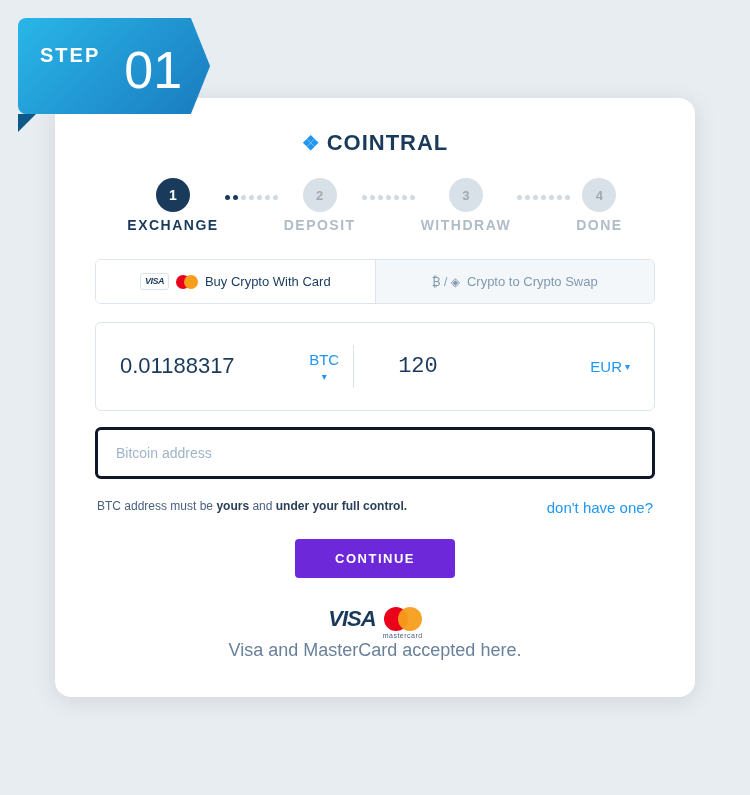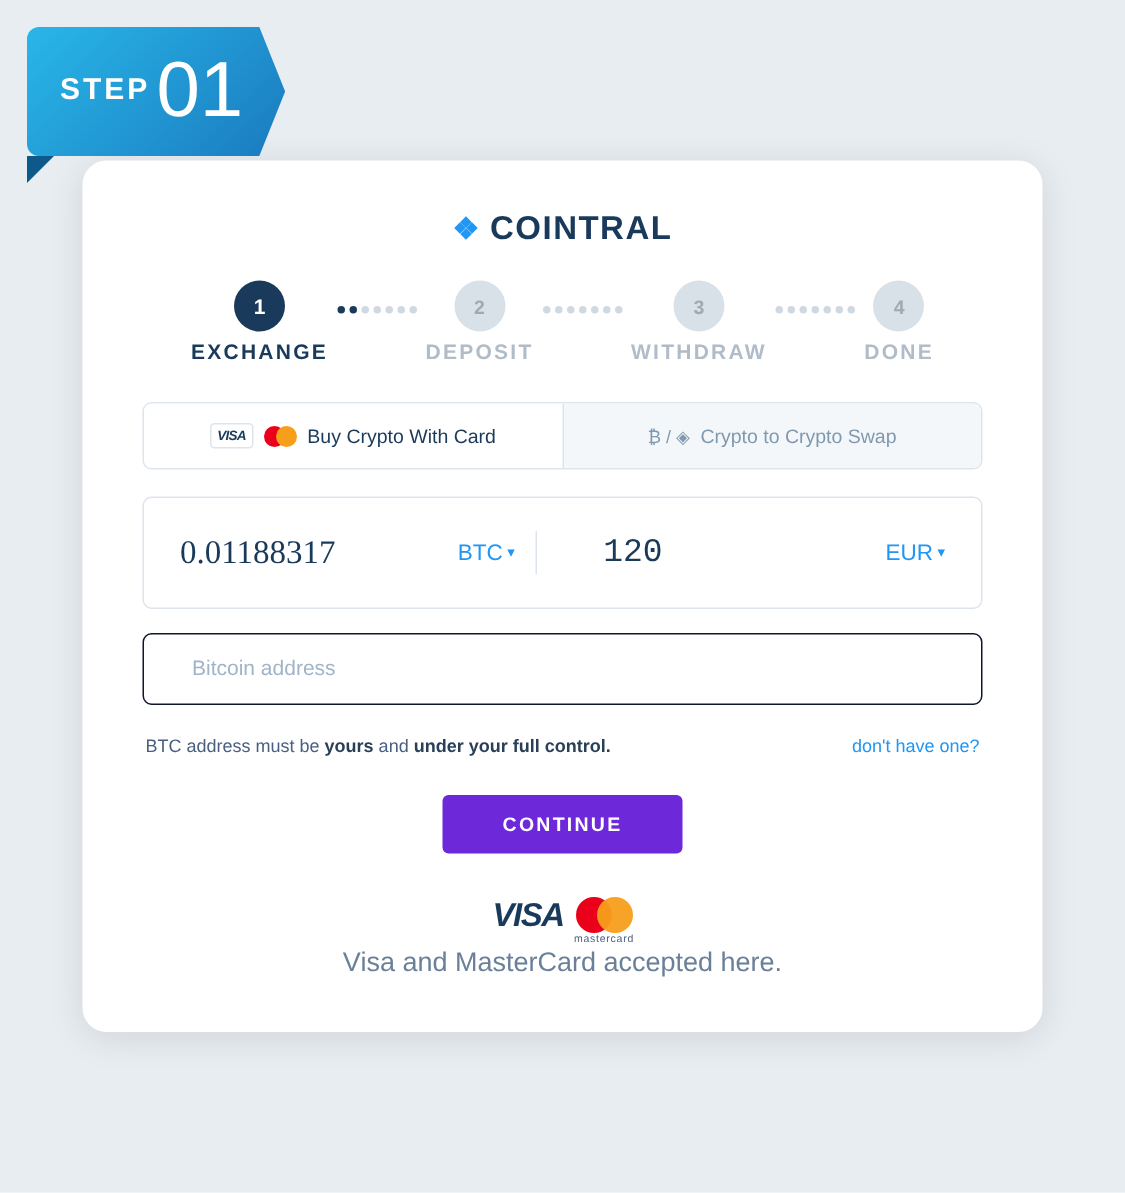--- a/index.html
+++ b/index.html
@@ -31,25 +31,24 @@
       top: 18px;
       left: 18px;
       z-index: 10;
     }
 
     .step-badge-inner {
       background: linear-gradient(135deg, #29b6e8 0%, #1a7bbf 100%);
       color: white;
       font-size: 36px;
       font-weight: 300;
-      padding: 16px 28px 18px 22px;
+      padding: 26px 28px 18px 22px;
       border-radius: 8px;
       display: flex;
-      align-items: center;
-      gap: 4px;
+      gap: 24px;
       clip-path: polygon(0 0, 90% 0, 100% 50%, 90% 100%, 0 100%);
       position: relative;
     }
 
     .step-word {
       font-size: 20px;
       font-weight: 600;
       letter-spacing: 2px;
     }
 
@@ -225,33 +224,33 @@
       display: flex;
       align-items: center;
       gap: 0;
     }
 
     .exchange-amount {
       font-size: 22px;
       color: #1a3a5c;
       font-weight: 400;
       flex: 1;
-      font-family: Liberation Serif, serif;
     }
 
     .exchange-currency {
       font-size: 15px;
       color: #2196f3;
       display: flex;
       align-items: center;
       gap: 3px;
       cursor: pointer;
       padding: 6px 14px;
       border-right: 1px solid #dde4ec;
       margin-right: 24px;
+      flex-direction: column;
     }
 
     .exchange-amount2 {
       font-size: 22px;
       color: #1a3a5c;
       font-weight: 400;
       flex: 1;
     }
 
     .exchange-currency2 {
@@ -264,23 +263,23 @@
       margin-left: 17px;
     }
 
     .chevron {
       font-size: 10px;
       color: #2196f3;
     }
 
     
     .address-box {
-      border: 1px solid #0f172a;
+      border: 3px solid #0f172a;
       border-radius: 6px;
-      padding: 14px 32px;
+      padding: 14px 18px;
       margin-bottom: 20px;
     }
 
     .address-input {
       width: 100%;
       border: none;
       outline: none;
       font-size: 14px;
       color: #8099b0;
       background: transparent;
@@ -297,21 +296,21 @@
       padding: 0 2px;
     }
 
     .address-note b {
       font-weight: 700;
       color: #2a3f58;
     }
 
     .dont-have {
       color: #2196f3;
-      font-size: 12px;
+      font-size: 15px;
       cursor: pointer;
       float: right;
     }
 
     
     .continue-btn-area {
       text-align: center;
       margin-top: 8px;
       margin-bottom: 4px;
     }

